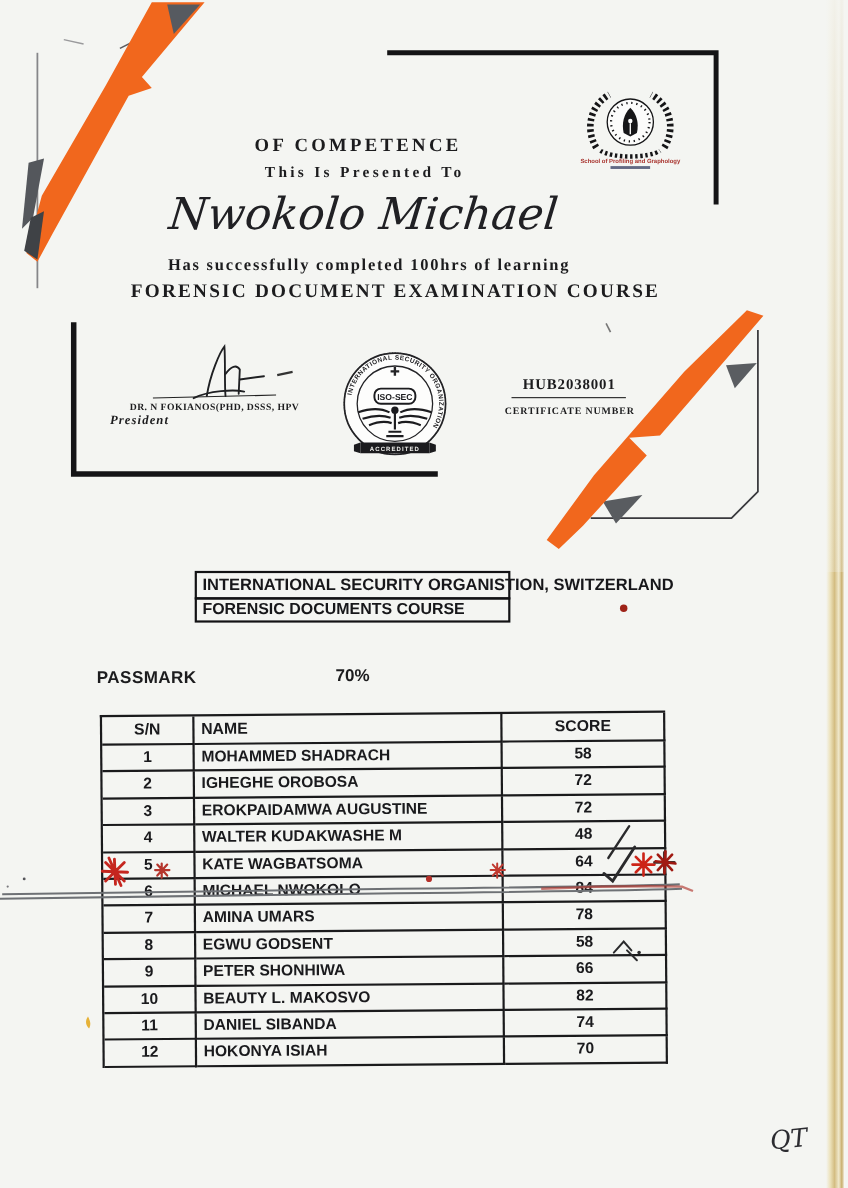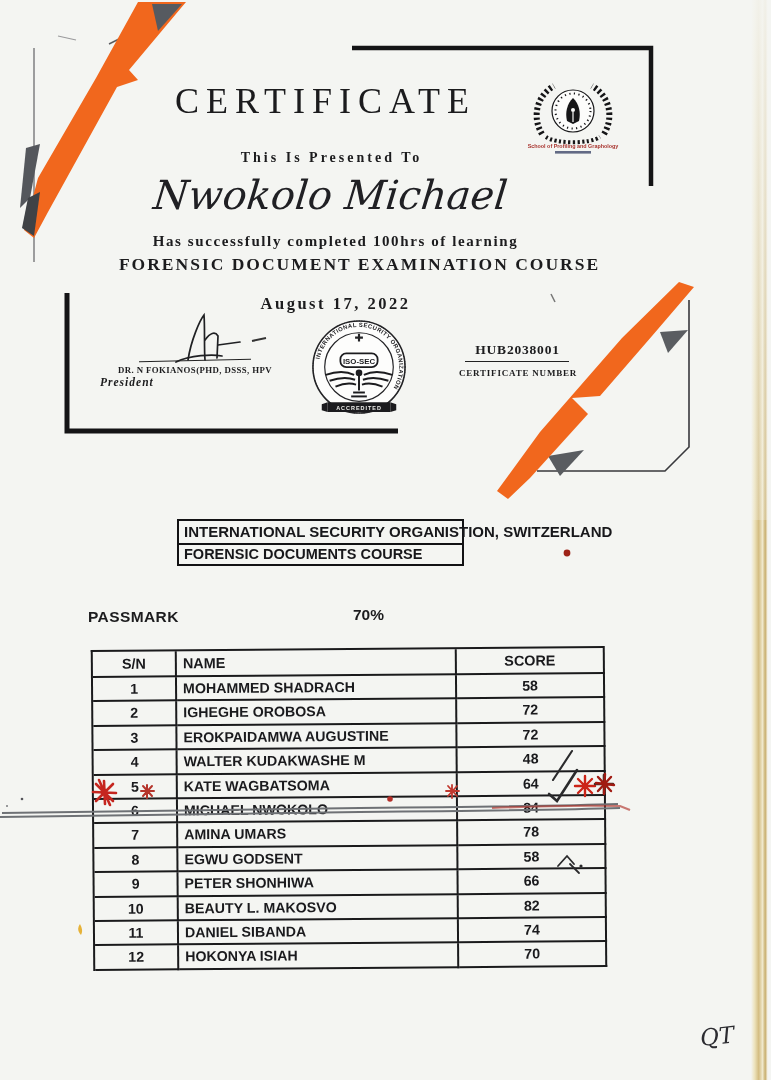--- a/index.html
+++ b/index.html
@@ -21,21 +21,21 @@
   .cert-no-label{left:448px;top:368px;width:140px;text-align:center;font-size:9px;font-weight:700;letter-spacing:.8px;}
   .sig-underline{left:139px;top:360px;width:112px;height:0;border-top:1.6px solid #222;transform:rotate(-1.4deg);}
   .no-underline{left:465px;top:361px;width:104px;height:0;border-top:1.6px solid #222;}
   
   .hbox{left:177px;border:2.2px solid #121214;background:transparent;white-space:nowrap;
         font-family:"Liberation Sans",sans-serif;font-weight:700;color:#17171a;padding-left:5px;overflow:visible;}
   .hbox1{top:519px;width:278px;height:22px;line-height:22px;font-size:15px;}
   .hbox2{top:543px;width:278px;height:19px;line-height:19px;font-size:14.5px;}
   .hbox3{top:564px;width:282px;height:19px;line-height:19px;font-size:14.5px;}
   .passmark-label{left:88px;top:608px;font-family:"Liberation Sans",sans-serif;font-weight:700;font-size:15.5px;letter-spacing:.4px;}
-  .passmark-value{left:305px;top:606px;font-family:"Liberation Sans",sans-serif;font-weight:700;font-size:15.5px;margin-left:48px;}
+  .passmark-value{left:305px;top:606px;font-family:"Liberation Sans",sans-serif;font-weight:700;font-size:15.5px;}
   .table{left:92px;top:648px;width:512px;border-left:2.2px solid #1a1a1c;border-top:2.2px solid #1a1a1c;
          display:grid;grid-template-columns:84px 280px 148px;transform:rotate(-0.45deg);
          font-family:"Liberation Sans",sans-serif;font-weight:700;color:#1a1a1d;}
   .tr{display:contents;}
   .td,.th{border-right:2.2px solid #1a1a1c;border-bottom:2.2px solid #1a1a1c;height:22.4px;line-height:22.4px;
           font-size:14.2px;overflow:visible;white-space:nowrap;}
   .th{height:24px;line-height:24px;font-size:14.4px;}
   .c-sn{text-align:center;}
   .c-nm{padding-left:6px;text-align:left;}
   .c-sc{text-align:center;}
@@ -74,26 +74,25 @@
     <path d="M28,198 L40,192 L34,236 L22,228 Z" fill="#3f4246"></path>
 
     <path d="M548,456 L584,450 L560,476 Z" fill="#595c60"></path>
     <path d="M679,282 L694,287 L652,336 L600,396 L572,398 L588,414 L530,478 L508,499 L497,491 L540,432 L622,338 Z" fill="#f1671d"></path>
     <path d="M660,332 L688,330 L668,353 Z" fill="#5a5d61"></path>
 
     <path d="M252,341 L266,338" stroke="#333" stroke-width="2" fill="none"></path>
     <path d="M551,294 L555,302" stroke="#777" stroke-width="1.5" fill="none"></path>
   </svg>
 
-  <div class="abs cert-title">CERTIFICATE</div>
+  <div class="abs cert-sub">OF COMPETENCE</div>
   <div class="abs cert-presented">This Is Presented To</div>
   <div class="abs cert-name">Nwokolo Michael</div>
   <div class="abs cert-completed">Has successfully completed 100hrs of learning</div>
   <div class="abs cert-course">FORENSIC DOCUMENT EXAMINATION COURSE</div>
-  <div class="abs cert-date">August 17, 2022</div>
 
   <svg class="abs" style="left:158px;top:310px;" width="110" height="56" viewBox="0 0 110 56">
     <g stroke="#1f2023" stroke-width="1.7" fill="none" stroke-linecap="round">
       <path d="M30,50 C33,30 42,10 46,5 C47,18 46,38 47,50"></path>
       <path d="M47,30 C52,23 57,21 60,26 L59,48"></path>
       <path d="M18,52 C32,45 55,44 64,46"></path>
       <path d="M60,35 L82,32"></path>
     </g>
   </svg>
   <div class="abs sig-underline"></div>

